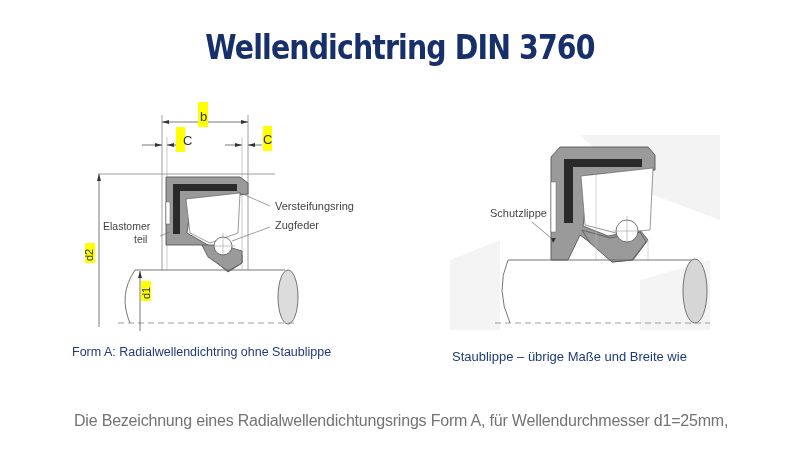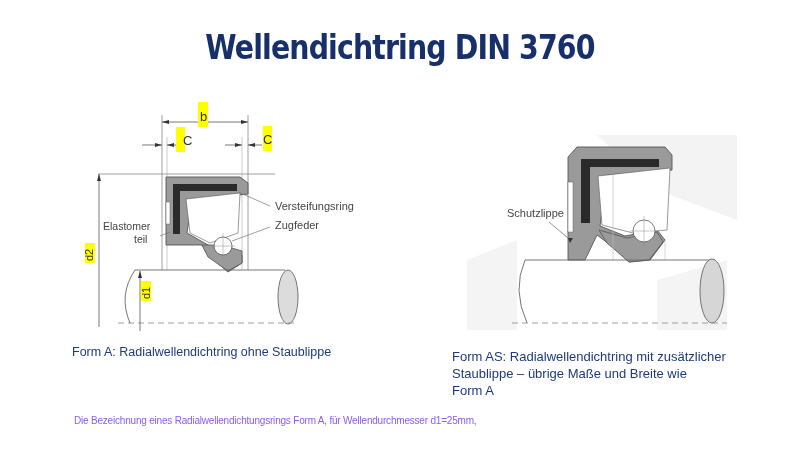--- a/index.html
+++ b/index.html
@@ -7,30 +7,30 @@
       width: 800px; height: 452px; background: #ffffff; position: relative; overflow: hidden;
       font-family: "Liberation Sans", "DejaVu Sans", sans-serif;
     }
     .title {
       position: absolute; left: 0; top: 28px; width: 800px; text-align: center;
       font-family: "DejaVu Sans", sans-serif; font-weight: bold; font-size: 33px;
       color: #17306b; letter-spacing: -1px; transform: scaleX(0.86); transform-origin: center;
     }
     .fig { position: absolute; }
     .fig-a { left: 80px; top: 95px; width: 300px; height: 240px; }
-    .fig-as { left: 457px; top: 130px; width: 280px; height: 210px; text-align: center; }
+    .fig-as { left: 440px; top: 130px; width: 280px; height: 210px; text-align: center; }
     .caption {
       position: absolute; color: #1f3a7a; font-size: 12.5px; line-height: 17px;
       font-family: "Liberation Sans", sans-serif;
     }
     .cap-a { left: 72px; top: 344px; width: 320px; }
     .cap-as { left: 452px; top: 348px; width: 330px; font-size: 13px; line-height: 17px; }
     .desc {
-      position: absolute; left: 74px; top: 412px; width: 700px; color: #8b5cf6;
-      font-size: 10px; line-height: 17px; letter-spacing: -0.2px;
+      position: absolute; left: 74px; top: 412px; width: 700px; color: #737373;
+      font-size: 16px; line-height: 17px; letter-spacing: -0.2px;
     }
     .desc div { white-space: nowrap; }
     svg text { font-family: "Liberation Sans", sans-serif; }
   </style>
 </head>
 <body>
 
 <div class="title">Wellendichtring DIN 3760</div>
 
 <div class="fig fig-a">
@@ -133,20 +133,18 @@
     <path d="M68,130 L258,130" stroke="#666" stroke-width="0.9" fill="none"></path>
     <path d="M68,130 Q55,160 70,193" stroke="#666" stroke-width="0.9" fill="none"></path>
     <ellipse cx="255" cy="161" rx="12" ry="32" fill="#d6d6d6" stroke="#666" stroke-width="0.9"></ellipse>
     <line x1="55" y1="193" x2="270" y2="193" stroke="#888" stroke-width="0.8" stroke-dasharray="6,4"></line>
   </svg>
 </div>
 
 <div class="caption cap-a">Form A: Radialwellendichtring ohne Staublippe</div>
 
 <div class="caption cap-as">
-  <div>Form AS: Radialwellendichtring mit zusätzlicher</div>
   <div>Staublippe – übrige Maße und Breite wie</div>
-  <div>Form A</div>
 </div>
 
 <div class="desc">
   <div>Die Bezeichnung eines Radialwellendichtungsrings Form A, für Wellendurchmesser d1=25mm,</div>
 </div>
 
 </body></html>

